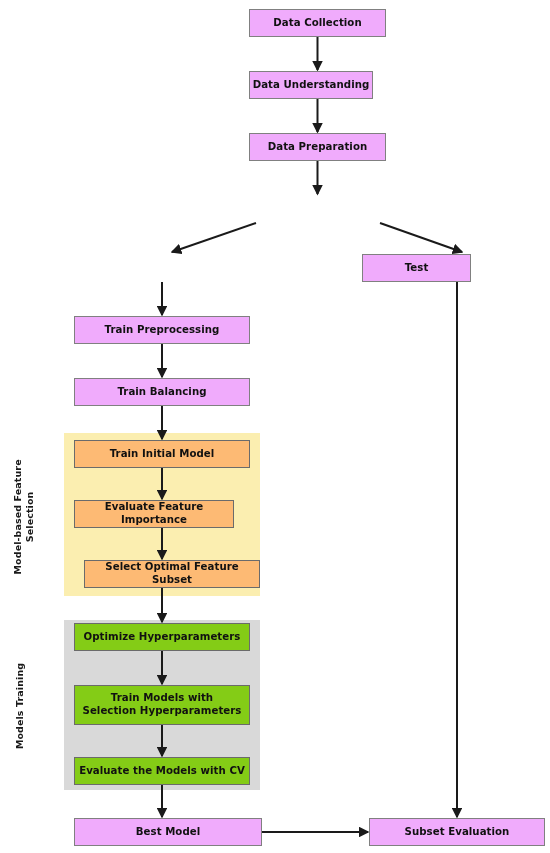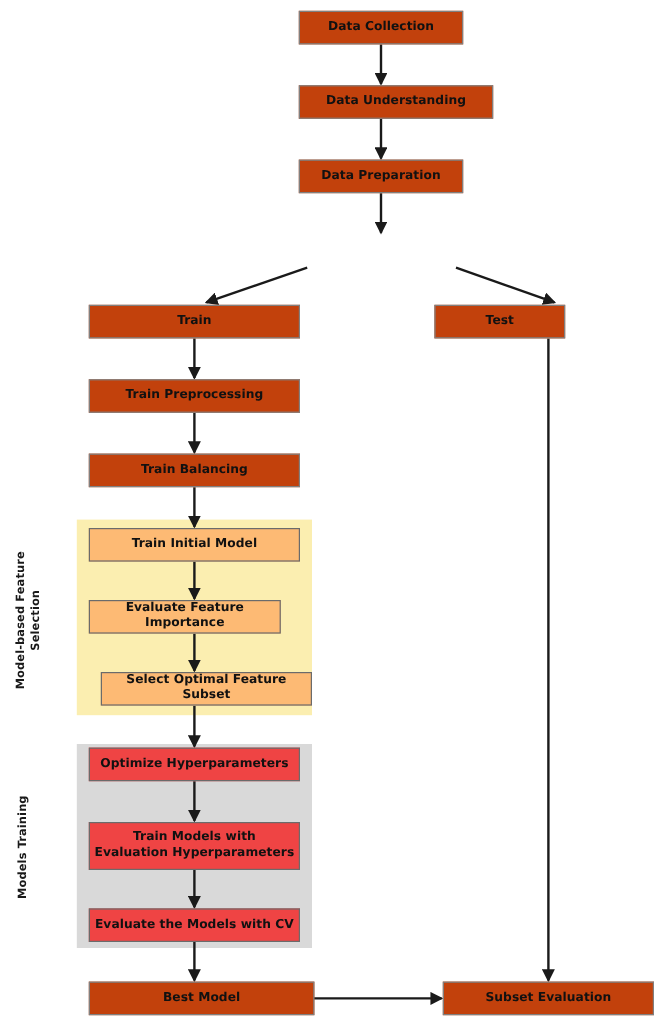--- a/index.html
+++ b/index.html
@@ -58,37 +58,37 @@
     left: -45px;
     top: 700px;
     width: 130px;
     transform: rotate(-90deg);
   }
   
   .node {
     position: absolute;
     box-sizing: border-box;
     border: 1.3px solid #808080;
-    background: #c2410c;
+    background: #f0abfc;
     display: flex;
     align-items: center;
     justify-content: center;
     text-align: center;
     font-size: 10.2px;
     font-weight: bold;
     color: #111111;
     line-height: 1.25;
     letter-spacing: .05px;
   }
   .node.shaded-yellow {
     background: #fdba74;
     border-color: #6b6b6b;
   }
   .node.shaded-gray {
-    background: #ef4444;
+    background: #84cc16;
     border-color: #6b6b6b;
   }
   
   #edges {
     position: absolute;
     left: 0;
     top: 0;
     width: 550px;
     height: 853px;
     pointer-events: none;
@@ -132,44 +132,43 @@
     <line x1="162" y1="725" x2="162" y2="756" stroke="#1a1a1a" stroke-width="2" marker-end="url(#arrow)"></line>
     <line x1="162" y1="785" x2="162" y2="817" stroke="#1a1a1a" stroke-width="2" marker-end="url(#arrow)"></line>
 
     <line x1="250" y1="832" x2="368" y2="832" stroke="#1a1a1a" stroke-width="2" marker-end="url(#arrow)"></line>
 
     <line x1="457" y1="282" x2="457" y2="817" stroke="#1a1a1a" stroke-width="2" marker-end="url(#arrow)"></line>
   </svg>
 
   <div class="node" id="n-data-collection" style="left:249px; top:9px; width:137px; height:28px;">Data Collection</div>
 
-  <div class="node" id="n-data-understanding" style="left:249px; top:71px; width:162px; height:28px;">Data Understanding</div>
+  <div class="node" id="n-data-understanding" style="left:249px; top:71px; width:124px; height:28px;">Data Understanding</div>
 
   <div class="node" id="n-data-preparation" style="left:249px; top:133px; width:137px; height:28px;">Data Preparation</div>
 
 
-  <div class="node" id="n-train" style="left:74px; top:254px; width:176px; height:28px;">Train</div>
 
   <div class="node" id="n-test" style="left:362px; top:254px; width:109px; height:28px;">Test</div>
 
   <div class="node" id="n-train-preprocessing" style="left:74px; top:316px; width:176px; height:28px;">Train Preprocessing</div>
 
   <div class="node" id="n-train-balancing" style="left:74px; top:378px; width:176px; height:28px;">Train Balancing</div>
 
   <div class="node shaded-yellow" id="n-train-initial-model" style="left:74px; top:440px; width:176px; height:28px;">Train Initial Model</div>
 
   <div class="node shaded-yellow" id="n-evaluate-feature-importance" style="left:74px; top:500px; width:160px; height:28px;">Evaluate Feature Importance</div>
 
   <div class="node shaded-yellow" id="n-select-optimal-feature-subset" style="left:84px; top:560px; width:176px; height:28px;">Select Optimal Feature Subset</div>
 
   <div class="node shaded-gray" id="n-optimize-hyperparameters" style="left:74px; top:623px; width:176px; height:28px;">Optimize Hyperparameters</div>
 
   <div class="node shaded-gray" id="n-train-models-optimized" style="left:74px; top:685px; width:176px; height:40px; flex-direction:column;">
     <span>Train Models with</span>
-    <span>Evaluation Hyperparameters</span>
+    <span>Selection Hyperparameters</span>
   </div>
 
   <div class="node shaded-gray" id="n-evaluate-models-cv" style="left:74px; top:757px; width:176px; height:28px;">Evaluate the Models with CV</div>
 
   <div class="node" id="n-best-model" style="left:74px; top:818px; width:188px; height:28px;">Best Model</div>
 
   <div class="node" id="n-model-evaluation" style="left:369px; top:818px; width:176px; height:28px;">Subset Evaluation</div>
 
 </div>
 

